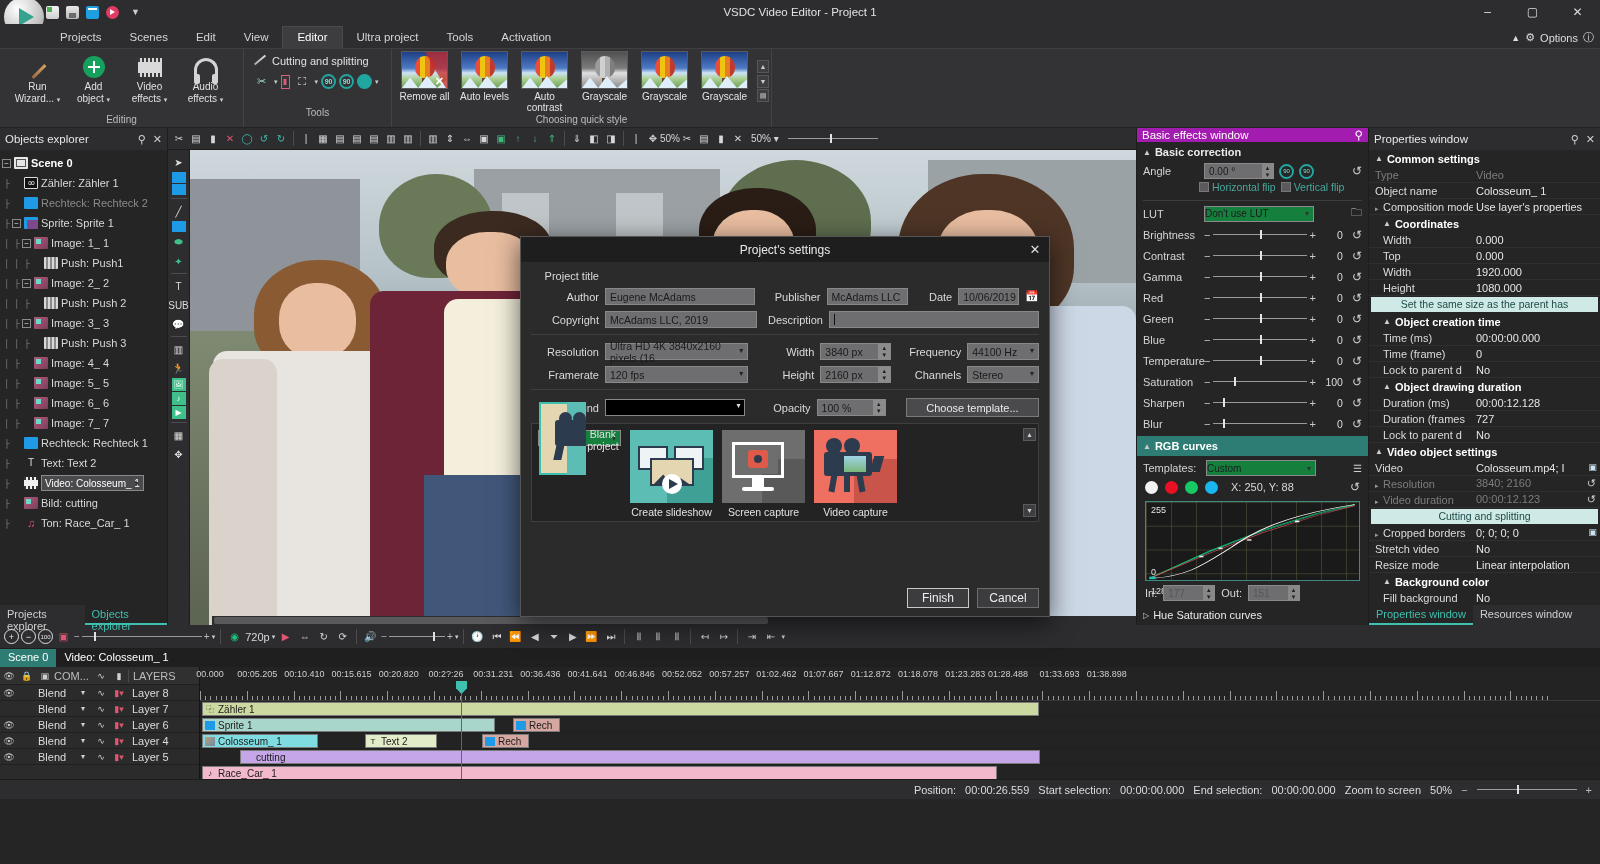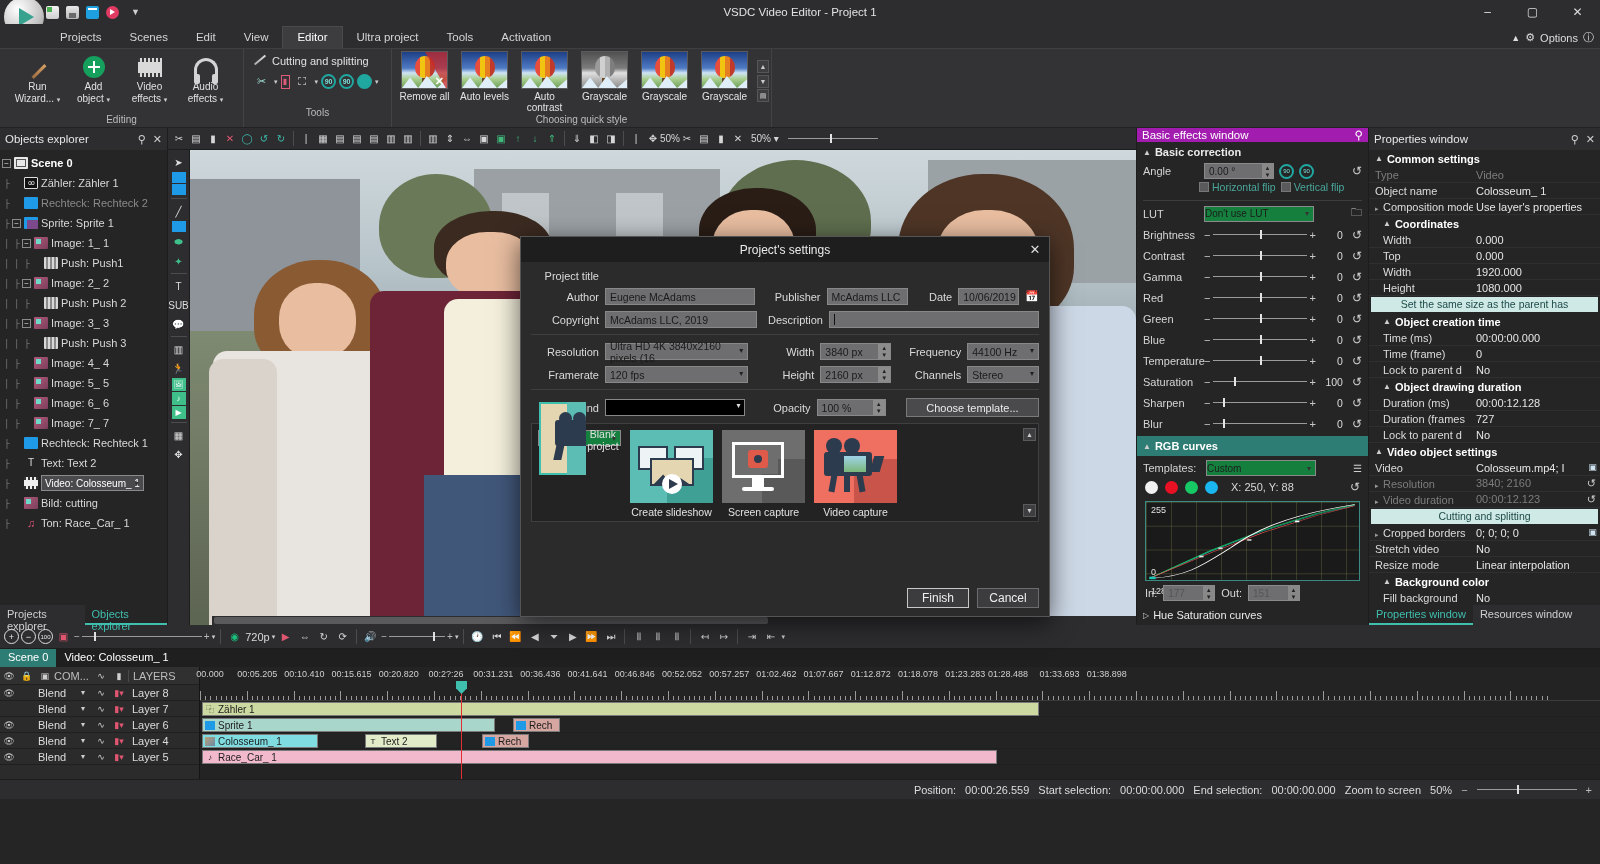--- a/index.html
+++ b/index.html
@@ -1404,20 +1404,26 @@
             <div class="clip" style="left: 165px; width: 72px; background: rgb(226, 236, 200);">
               <span style="display:inline-block;width:10px;height:9px;background:transparent;font-size:8px;text-align:center;line-height:9px;">T</span>
               <span>Text 2</span>
             </div>
             <div class="clip" style="left: 282px; width: 47px; background: rgb(214, 166, 160);">
               <span style="display:inline-block;width:10px;height:9px;background:#1e9ae6;font-size:8px;text-align:center;line-height:9px;"></span>
               <span>Rech</span>
             </div>
           </div>
           <div class="trow">
+            <div class="clip" style="left: 40px; width: 800px; background: rgb(197, 166, 232);">
+              <span style="display:inline-block;width:10px;height:9px;background:transparent;font-size:8px;text-align:center;line-height:9px;"></span>
+              <span>cutting</span>
+            </div>
+          </div>
+          <div class="trow">
             <div class="clip" style="left: 2px; width: 795px; background: rgb(242, 185, 204);">
               <span style="display:inline-block;width:10px;height:9px;background:transparent;font-size:8px;text-align:center;line-height:9px;">♪</span>
               <span>Race_Car_ 1</span>
             </div>
           </div>
         </div>
       <div class="playhead" style="left:261px;top:26px;"></div>
       <div class="phmark" style="left:261px;"></div>
     </div>
   </div>

